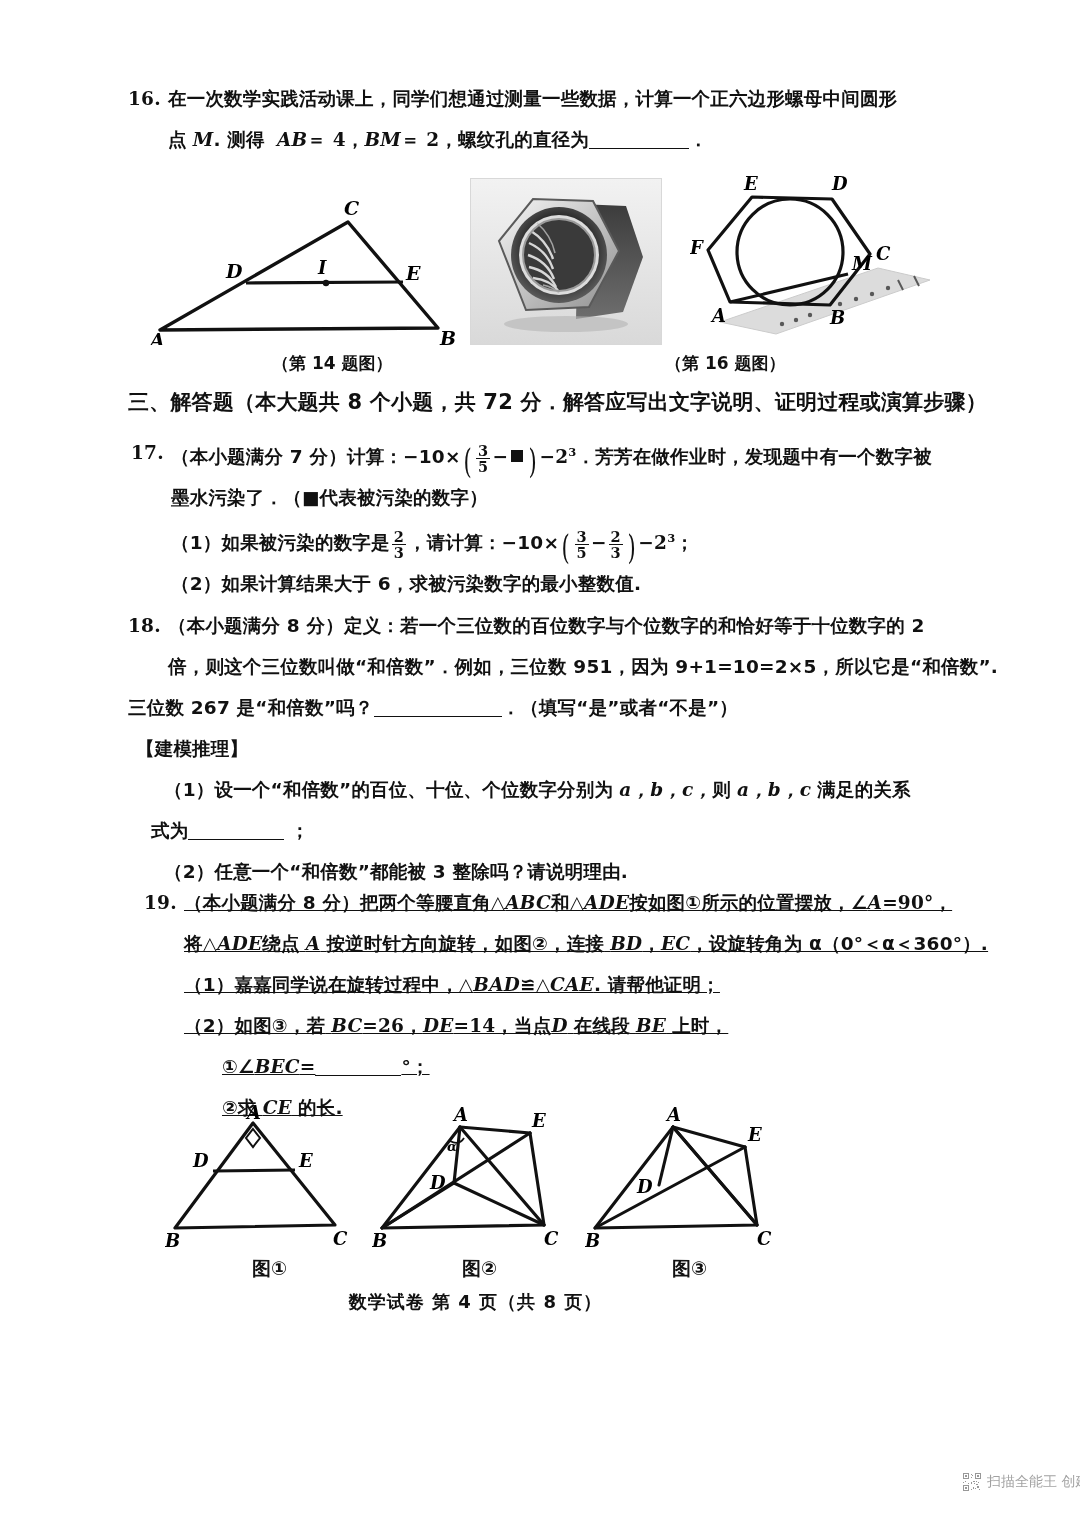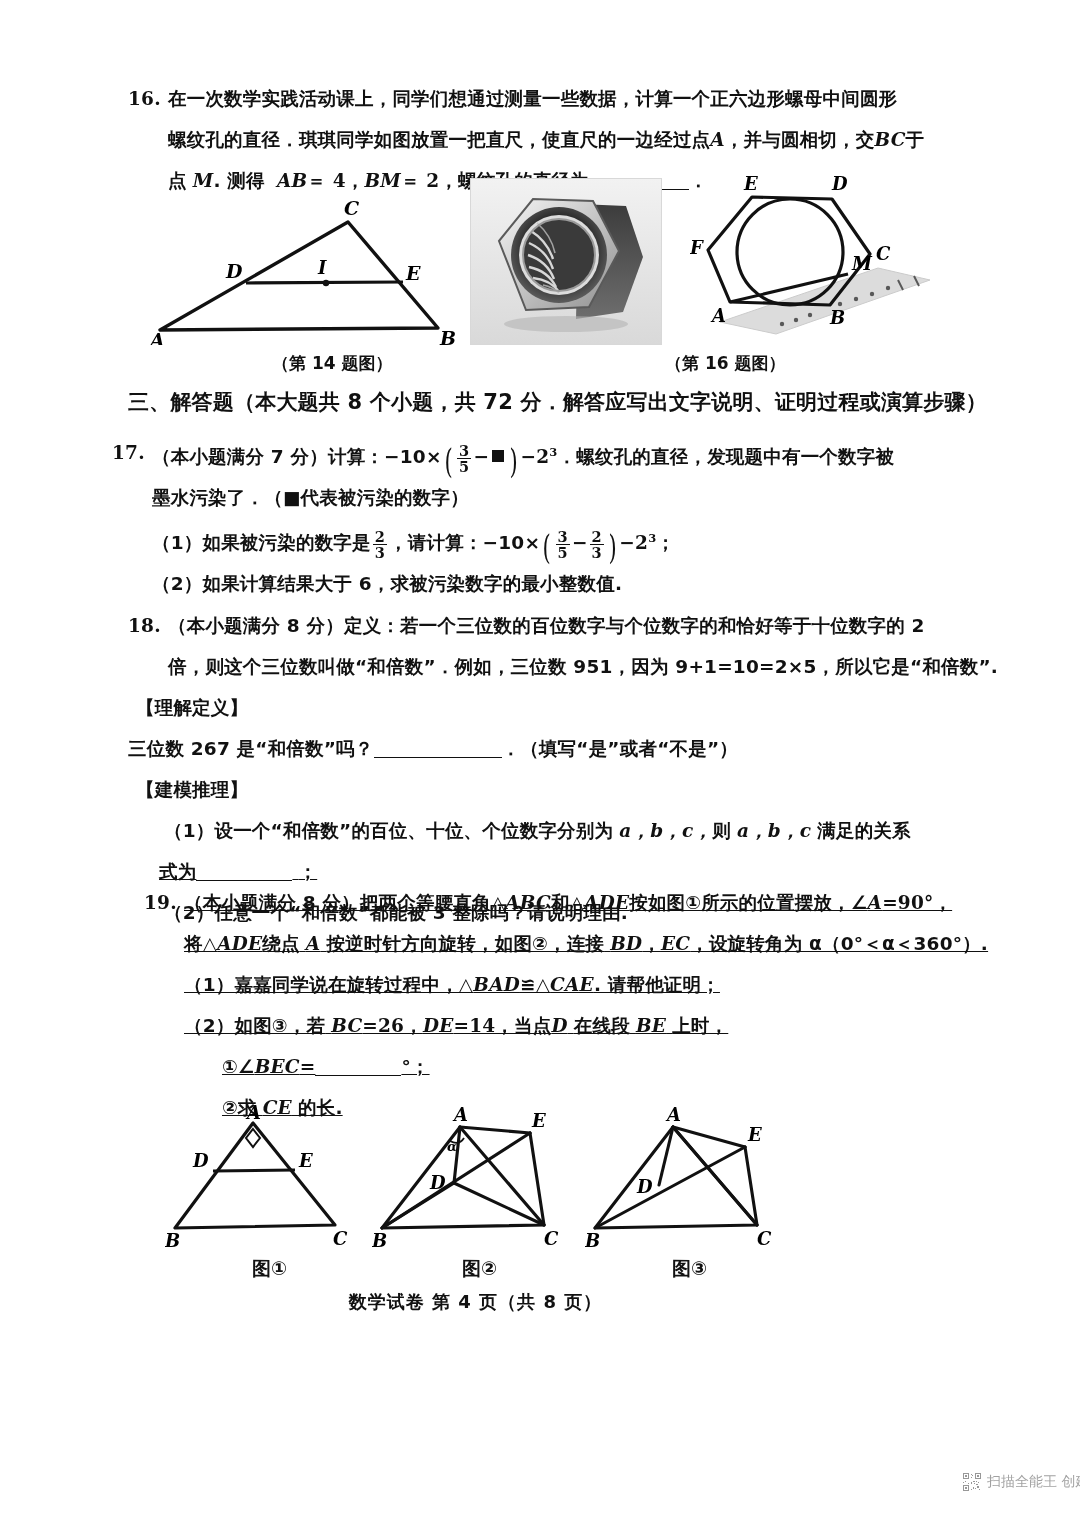--- a/index.html
+++ b/index.html
@@ -84,23 +84,20 @@
 </style>
 </head>
 <body>
 
 <div class="page">
 
   <div class="q" style="left:128px;top:78px;width:830px;">
     <span class="qnum">16.</span>
     <span class="lineblk body-ind">
       <span class="cn">在一次数学实践活动课上，同学们想通过测量一些数据，计算一个正六边形螺母中间圆形</span>
-    </span>
-    <span class="lineblk body-ind">
-      <span class="cn">螺纹孔的直径．琪琪同学如图放置一把直尺，使直尺的一边经过点</span><span class="mi">A</span><span class="cn">，并与圆相切，交</span><span class="mi">BC</span><span class="cn">于</span>
     </span>
     <span class="lineblk body-ind">
       <span class="cn">点</span>&nbsp;<span class="mi">M</span><span class="cn">.  测得</span>&nbsp;&nbsp;<span class="mi">AB</span><span class="num">＝ 4，</span><span class="mi">BM</span><span class="num">＝ 2，螺纹孔的直径为</span><span class="blank" style="width:100px;"></span><span class="cn">．</span>
     </span>
   </div>
 
   <div class="fig" style="left:148px;top:190px;">
     <svg width="320" height="155" viewBox="0 0 320 155">
       <polygon points="12,140 290,138 200,32" fill="none" stroke="#111" stroke-width="3.4" stroke-linejoin="round"></polygon>
       <line x1="98" y1="93" x2="255" y2="92" stroke="#111" stroke-width="3.2"></line>
@@ -196,49 +193,48 @@
     </svg>
   </div>
 
   <div class="cap" style="left:272px;top:352px;">（第 14 题图）</div>
   <div class="cap" style="left:665px;top:352px;">（第 16 题图）</div>
 
   <div class="q" style="left:128px;top:382px;width:830px;">
     <span class="lineblk cn" style="font-size:21px;">三、解答题（本大题共 8 个小题，共 72 分．解答应写出文字说明、证明过程或演算步骤）</span>
   </div>
 
-  <div class="q" style="left:112px;top:432px;width:840px;">
+  <div class="q" style="left:131px;top:432px;width:840px;">
     <span class="qnum">17.</span>
     <span class="lineblk body-ind">
-      <span class="cn">（本小题满分 7 分）计算：−10×</span><span class="paren">(</span><span class="frac"><span class="nu">3</span><span class="de">5</span></span><span class="num">−</span><span class="sq"></span><span class="paren">)</span><span class="num">−2</span><sup class="ex">3</sup><span class="cn">．螺纹孔的直径，发现题中有一个数字被</span>
+      <span class="cn">（本小题满分 7 分）计算：−10×</span><span class="paren">(</span><span class="frac"><span class="nu">3</span><span class="de">5</span></span><span class="num">−</span><span class="sq"></span><span class="paren">)</span><span class="num">−2</span><sup class="ex">3</sup><span class="cn">．芳芳在做作业时，发现题中有一个数字被</span>
     </span>
     <span class="lineblk body-ind">
       <span class="cn">墨水污染了．（■代表被污染的数字）</span>
     </span>
     <span class="lineblk body-ind">
       <span class="cn">（1）如果被污染的数字是</span><span class="frac"><span class="nu">2</span><span class="de">3</span></span><span class="cn">，请计算：−10×</span><span class="paren">(</span><span class="frac"><span class="nu">3</span><span class="de">5</span></span><span class="num">−</span><span class="frac"><span class="nu">2</span><span class="de">3</span></span><span class="paren">)</span><span class="num">−2</span><sup class="ex">3</sup><span class="cn">；</span>
     </span>
     <span class="lineblk body-ind">
       <span class="cn">（2）如果计算结果大于 6，求被污染数字的最小整数值.</span>
     </span>
   </div>
 
   <div class="q" style="left:128px;top:605px;width:850px;">
     <span class="qnum">18.</span>
     <span class="lineblk body-ind"><span class="cn">（本小题满分 8 分）定义：若一个三位数的百位数字与个位数字的和恰好等于十位数字的 2</span></span>
     <span class="lineblk body-ind"><span class="cn">倍，则这个三位数叫做“和倍数”．例如，三位数 951，因为 9+1=10=2×5，所以它是“和倍数”.</span></span>
-    <span class="lineblk" style="margin-left:8px;"><span class="cn">【理解定义】</span></span>
     <span class="lineblk" style="">
       <span class="cn">三位数 267 是“和倍数”吗？</span><span class="blank" style="width:128px;"></span><span class="cn">．（填写“是”或者“不是”）</span>
     </span>
     <span class="lineblk" style="margin-left:8px;"><span class="cn">【建模推理】</span></span>
     <span class="lineblk" style="margin-left:36px;">
       <span class="cn">（1）设一个“和倍数”的百位、十位、个位数字分别为</span>&nbsp;<span class="mi">a，b，c，</span><span class="cn">则</span>&nbsp;<span class="mi">a，b，c</span>&nbsp;<span class="cn">满足的关系</span>
     </span>
-    <span class="lineblk" style="margin-left:31px;text-decoration:underline;">
+    <span class="lineblk" style="margin-left:23px;">
       <span class="cn">式为</span><span class="blank" style="width:96px;"></span>&nbsp;<span class="cn">；</span>
     </span>
     <span class="lineblk" style="margin-left:36px;"><span class="cn">（2）任意一个“和倍数”都能被 3 整除吗？请说明理由.</span></span>
   </div>
 
   <div class="q" style="left:144px;top:882px;width:860px;text-decoration:underline;">
     <span class="qnum">19.</span>
     <span class="lineblk body-ind">
       <span class="cn">（本小题满分 8 分）把两个等腰直角△</span><span class="mi">ABC</span><span class="cn">和△</span><span class="mi">ADE</span><span class="cn">按如图①所示的位置摆放，∠</span><span class="mi">A</span><span class="num">=90°，</span>
     </span>

